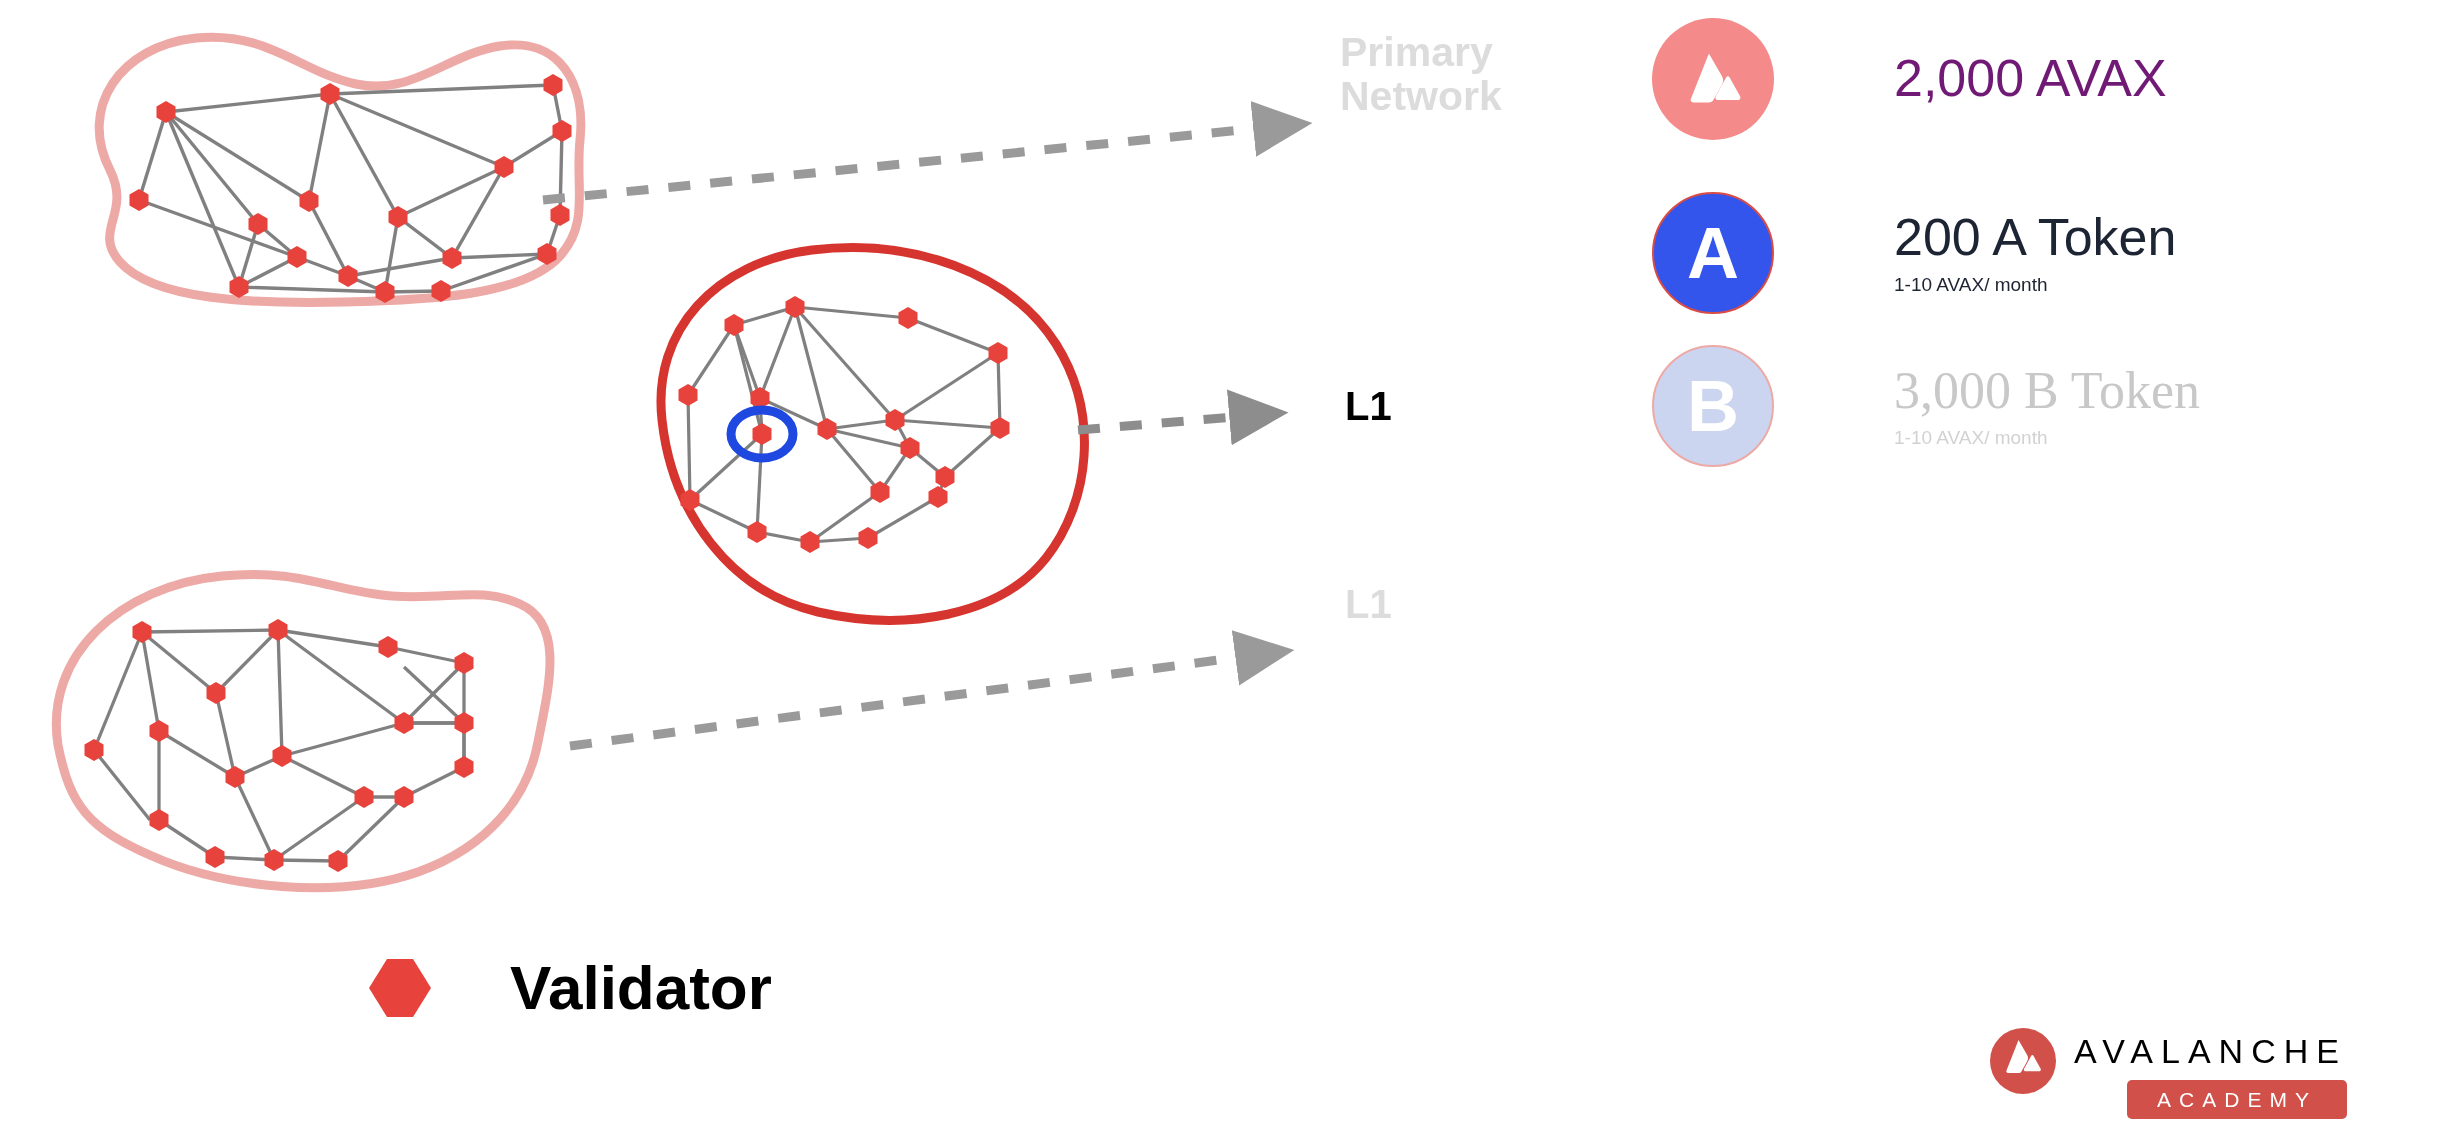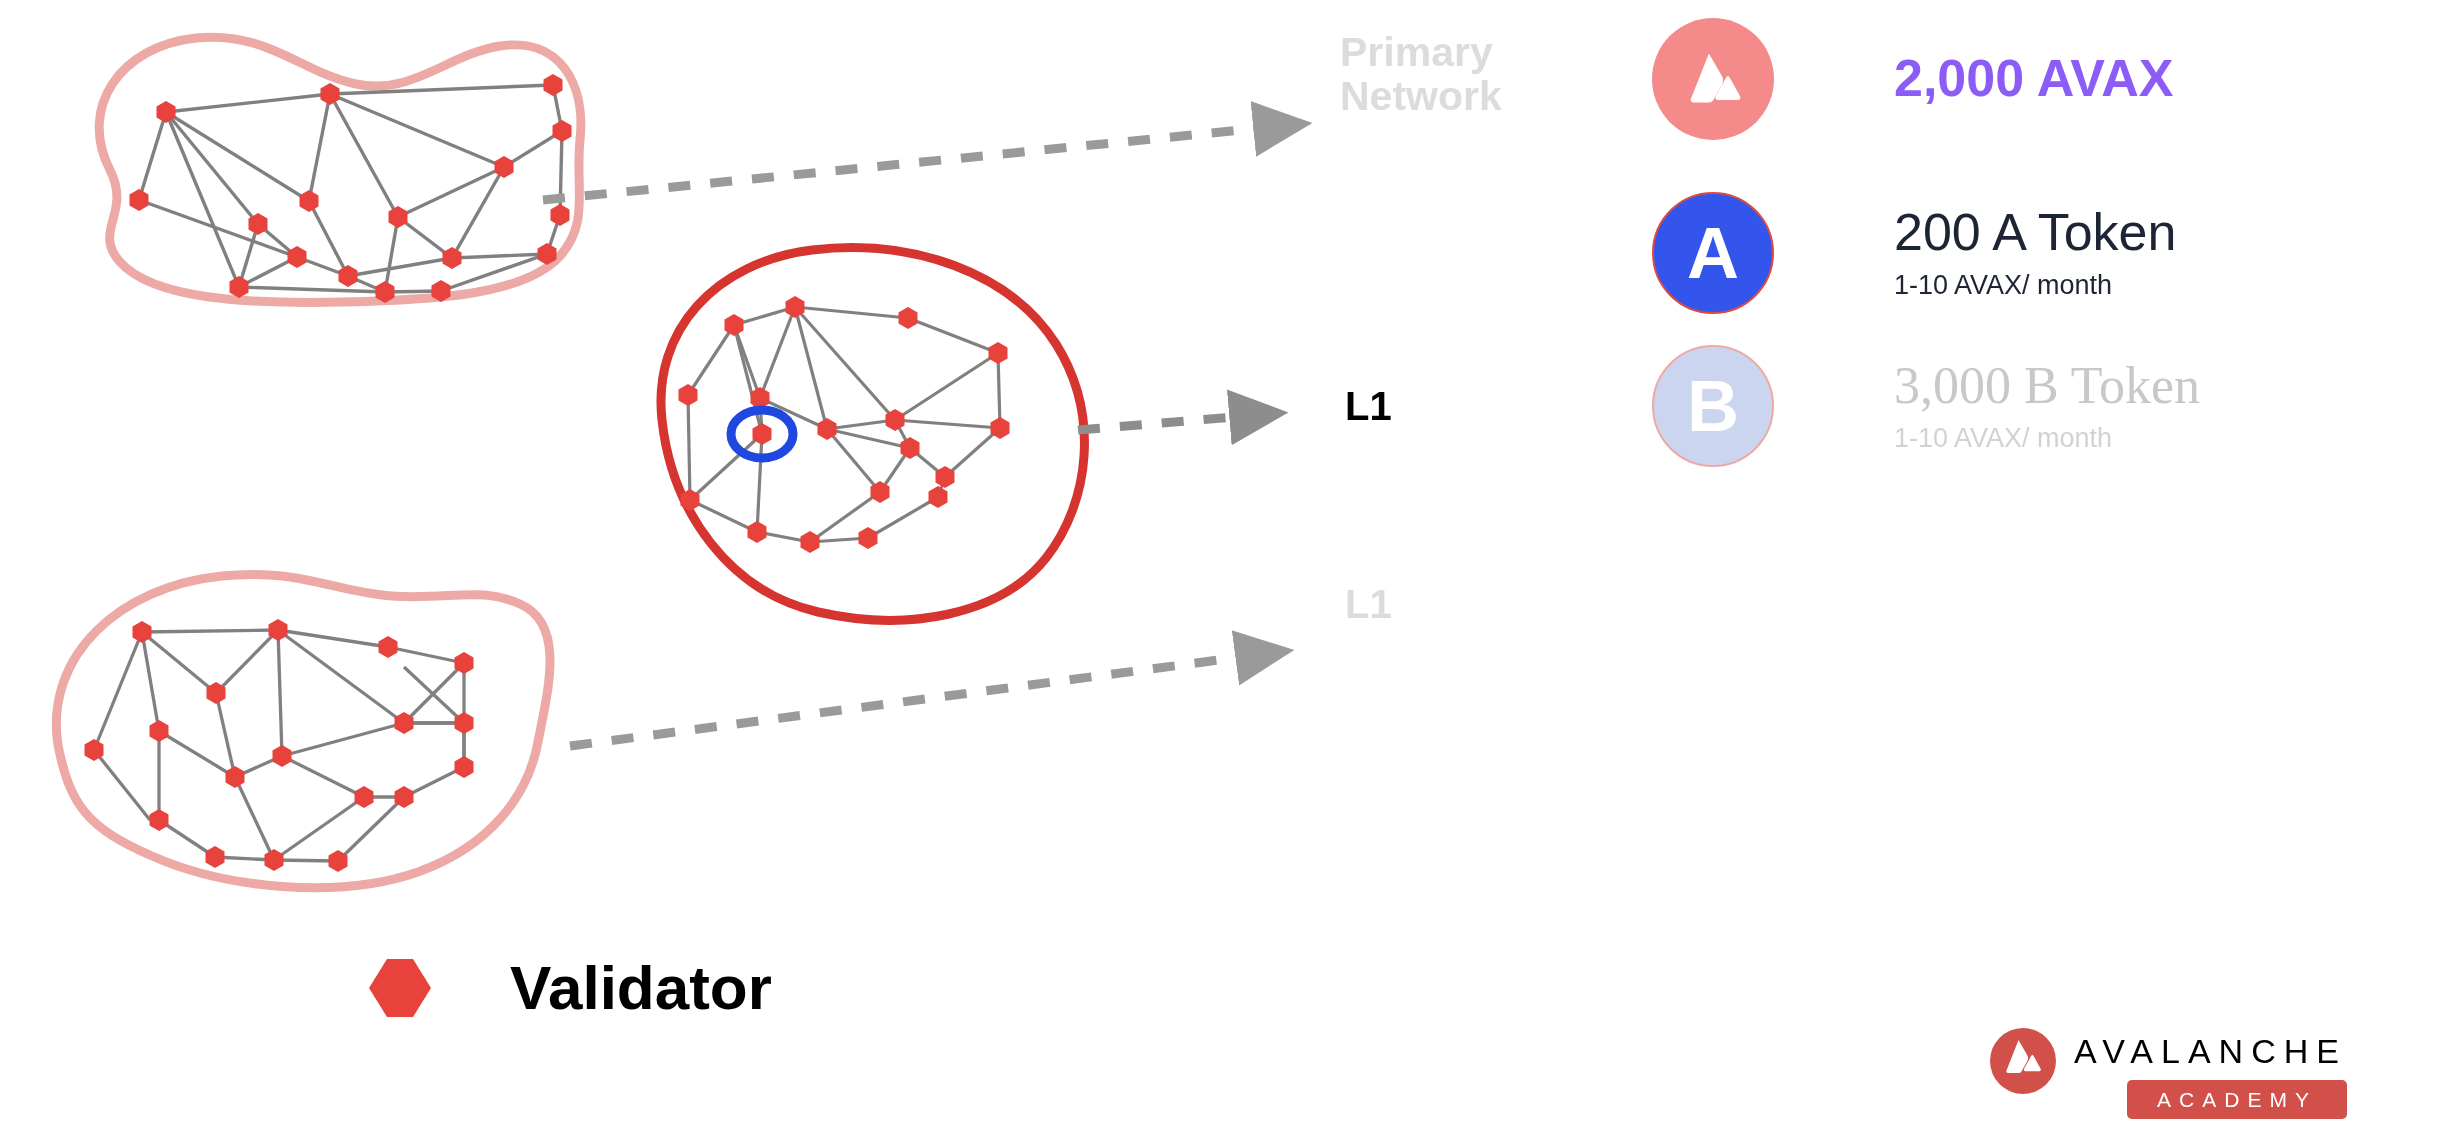--- a/index.html
+++ b/index.html
@@ -27,27 +27,27 @@
   .row{position:absolute;display:flex;align-items:center;}
   .badge{
     border-radius:50%;display:flex;align-items:center;justify-content:center;
     flex:0 0 auto;box-sizing:border-box;
   }
   .badge-letter{
     color:#ffffff;font-weight:bold;line-height:1;
   }
   .row-text{display:flex;flex-direction:column;justify-content:center;}
   .row-title{font-size:52px;line-height:1.06;white-space:pre;}
-  .row-sub{font-size:27px;line-height:1.2;white-space:pre;margin-top:9px;}
+  .row-sub{font-size:19px;line-height:1.2;white-space:pre;margin-top:9px;}
 
   
   #row-primary{left:1652px;top:18px;}
   #row-primary .badge{width:122px;height:122px;background:#f48a8a;}
   #row-primary .row-text{margin-left:120px;}
-  #row-primary .row-title{color:#8b5cf6;font-weight:bold;}
+  #row-primary .row-title{color:#701a75;font-weight:normal;}
 
   
   #row-a{left:1652px;top:192px;}
   #row-a .badge{width:122px;height:122px;background:#3355eb;border:2px solid #d94c46;}
   #row-a .badge-letter{font-size:72px;}
   #row-a .row-text{margin-left:120px;}
   #row-a .row-title{color:#1d2433;font-weight:normal;}
   #row-a .row-sub{color:#1d2433;}
 
   

